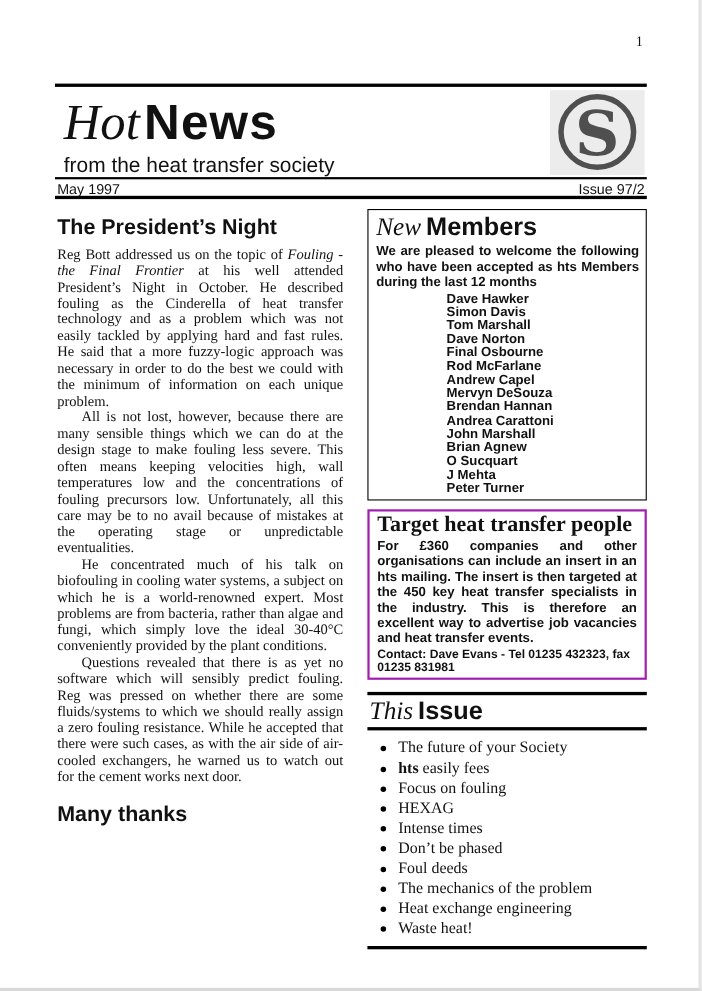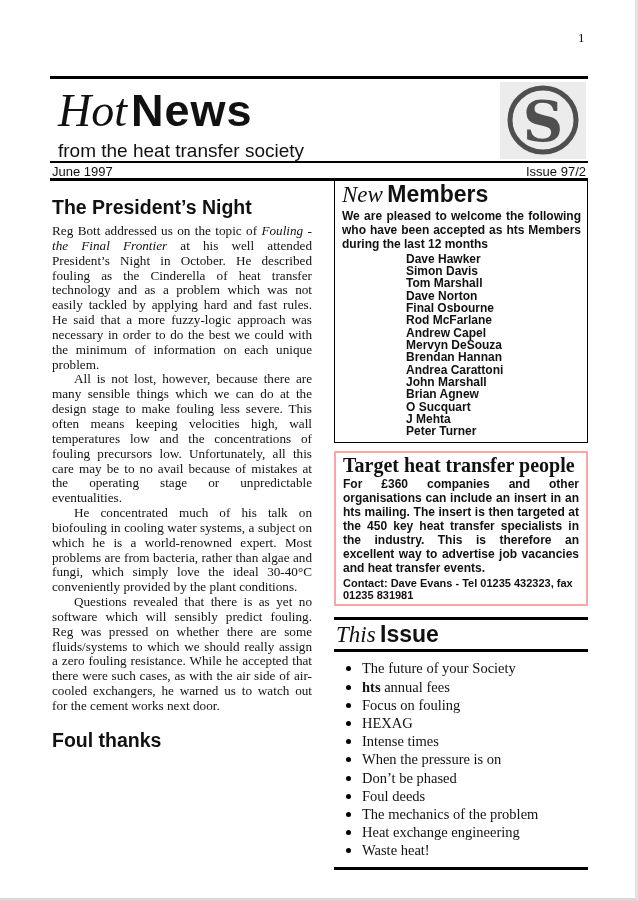--- a/index.html
+++ b/index.html
@@ -23,29 +23,29 @@
              font-family:"Liberation Sans", sans-serif; font-size:13px; }
   
   .col-left { position:absolute; top:196px; left:52px; width:260px; }
   .col-left h1 { font-family:"Liberation Sans", sans-serif; font-size:19.5px; font-weight:bold; margin:0 0 5px 0; }
   .col-left h2 { font-family:"Liberation Sans", sans-serif; font-size:19.5px; font-weight:bold; margin:15px 0 4px 0; }
   .body-p { font-size:13.2px; line-height:14.85px; text-align:justify; }
   .body-p.indent { text-indent:22px; }
   .ital { font-style:italic; }
   .hts { font-weight:bold; }
   
-  .col-right { position:absolute; top:178px; left:334px; width:254px; font-family:"Liberation Sans", sans-serif; }
+  .col-right { position:absolute; top:190px; left:334px; width:254px; font-family:"Liberation Sans", sans-serif; }
   .members-box { border:1.5px solid #000; padding:2px 6px 4px 7px; }
   .box-title { white-space:nowrap; }
   .box-title .t-ital { font-family:"Liberation Serif", serif; font-style:italic; font-size:23px; }
   .box-title .t-bold { font-family:"Liberation Sans", sans-serif; font-weight:bold; font-size:23px; }
   .members-intro { font-size:12px; font-weight:bold; line-height:14.2px; text-align:justify; margin-top:1px; }
   .members-names { padding-left:64px; margin-top:1px; }
   .members-names div { font-size:12px; font-weight:bold; line-height:12.35px; }
-  .target-box { border:2px solid #fca5a5; margin-top:8px; padding:1px 7px 3px 7px; }
+  .target-box { border:2px solid #a21caf; margin-top:8px; padding:1px 7px 3px 7px; }
   .target-box h3 { font-family:"Liberation Serif", serif; font-weight:bold; font-size:20px; }
   .target-body { font-size:12px; font-weight:bold; line-height:14.1px; text-align:justify; }
   .target-contact { font-size:11px; font-weight:bold; margin-top:2px; }
   .issue-sec { margin-top:11px; border-top:3px solid #000; border-bottom:3px solid #000; }
   .issue-title { padding:1px 0 1px 2px; border-bottom:3px solid #000; }
   .issue-list { padding:7px 0 7px 5px; font-family:"Liberation Serif", serif; }
   .issue-item { display:flex; line-height:18.2px; font-size:14.5px; }
   .issue-item .dot { width:5px; height:5px; border-radius:50%; background:#000; flex:0 0 5px; margin:7px 11px 0 7px; }
 </style>
 </head>
@@ -66,35 +66,35 @@
     <svg width="86" height="77" viewBox="0 0 86 77">
       <ellipse cx="43" cy="38" rx="33" ry="32" fill="none" stroke="#4f4f4f" stroke-width="5"></ellipse>
       <text x="43" y="59" text-anchor="middle" font-family="DejaVu Serif, serif" font-weight="bold" font-size="56" fill="#4f4f4f">S</text>
     </svg>
   </div>
 
   <div class="subtitle">from the heat transfer society</div>
 
   <div class="rule rule-thin"></div>
   <div class="daterow">
-    <span>June 1997</span>
+    <span>May 1997</span>
     <span>Issue 97/2</span>
   </div>
   <div class="rule rule-mid"></div>
 
   <div class="col-left">
     <h1>The President’s Night</h1>
 
     <p class="body-p"><span>Reg Bott addressed us on the topic of </span><span class="ital">Fouling - the Final Frontier</span><span> at his well attended President’s Night in October.  He described fouling as the Cinderella of heat transfer technology and as a problem which was not easily tackled by applying hard and fast rules.  He said that a more fuzzy-logic approach was necessary in order to do the best we could with the minimum of information on each unique problem.</span></p>
 
     <p class="body-p indent">All is not lost, however, because there are many sensible things which we can do at the design stage to make fouling less severe.  This often means keeping velocities high, wall temperatures low and the concentrations of fouling precursors low.  Unfortunately, all this care may be to no avail because of mistakes at the operating stage or unpredictable eventualities.</p>
     <p class="body-p indent">He concentrated much of his talk on biofouling in cooling water systems, a subject on which he is a world-renowned expert.  Most problems are from bacteria, rather than algae and fungi, which simply love the ideal 30-40°C conveniently provided by the plant conditions.</p>
     <p class="body-p indent">Questions revealed that there is as yet no software which will sensibly predict fouling.  Reg was pressed on whether there are some fluids/systems to which we should really assign a zero fouling resistance.  While he accepted that there were such cases, as with the air side of air-cooled exchangers, he warned us to watch out for the cement works next door.</p>
 
-    <h2>Foul thanks</h2>
+    <h2>Many thanks</h2>
   </div>
 
   <div class="col-right">
 
     <div class="members-box">
       <div class="box-title">
         <span class="t-ital">New</span>
         <span class="t-bold">Members</span>
       </div>
       <div class="members-intro"><span>We are pleased to welcome the following who have been accepted as </span><span class="hts">hts</span><span> Members during the last 12 months</span></div>
@@ -131,42 +131,38 @@
       </div>
       <div class="issue-list">
 
           <div class="issue-item">
             <span class="dot"></span>
             <span><span class="hts"></span><span>The future of your Society</span></span>
           </div>
 
           <div class="issue-item">
             <span class="dot"></span>
-            <span><span class="hts">hts</span><span> annual fees</span></span>
+            <span><span class="hts">hts</span><span> easily fees</span></span>
           </div>
 
           <div class="issue-item">
             <span class="dot"></span>
             <span><span class="hts"></span><span>Focus on fouling</span></span>
           </div>
 
           <div class="issue-item">
             <span class="dot"></span>
             <span><span class="hts"></span><span>HEXAG</span></span>
           </div>
 
           <div class="issue-item">
             <span class="dot"></span>
             <span><span class="hts"></span><span>Intense times</span></span>
           </div>
 
-          <div class="issue-item">
-            <span class="dot"></span>
-            <span><span class="hts"></span><span>When the pressure is on</span></span>
-          </div>
 
           <div class="issue-item">
             <span class="dot"></span>
             <span><span class="hts"></span><span>Don’t be phased</span></span>
           </div>
 
           <div class="issue-item">
             <span class="dot"></span>
             <span><span class="hts"></span><span>Foul deeds</span></span>
           </div>

